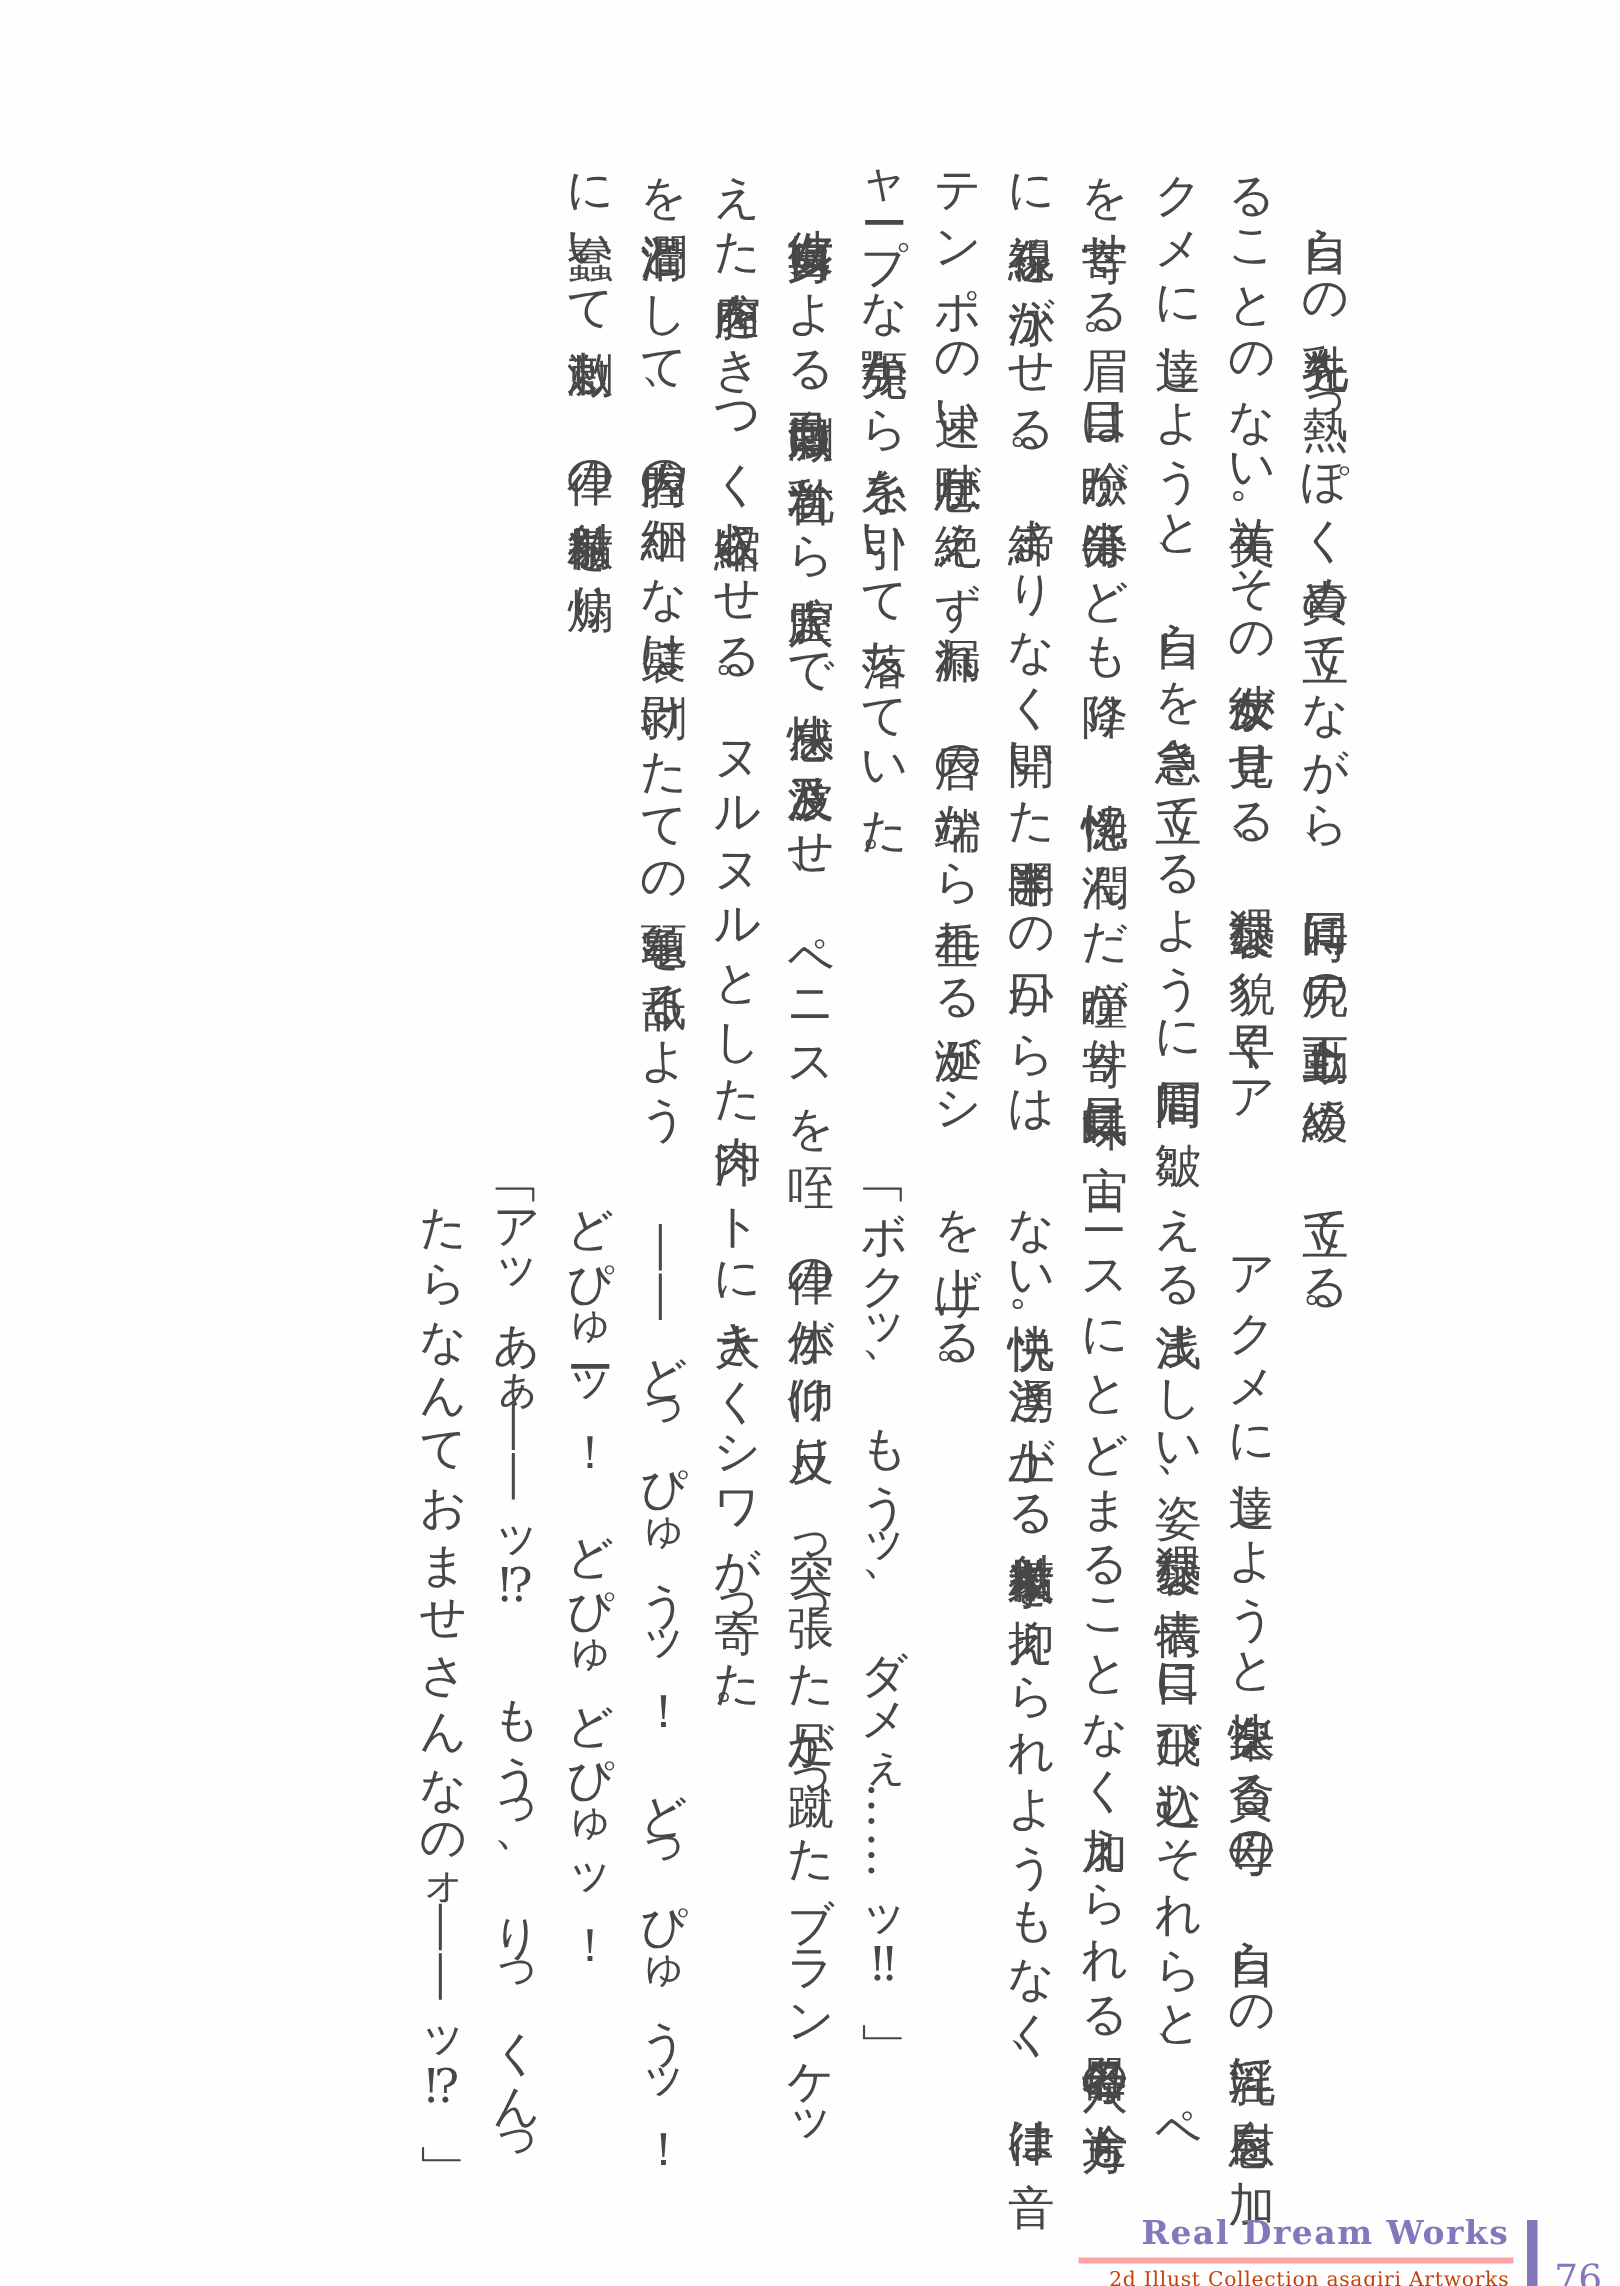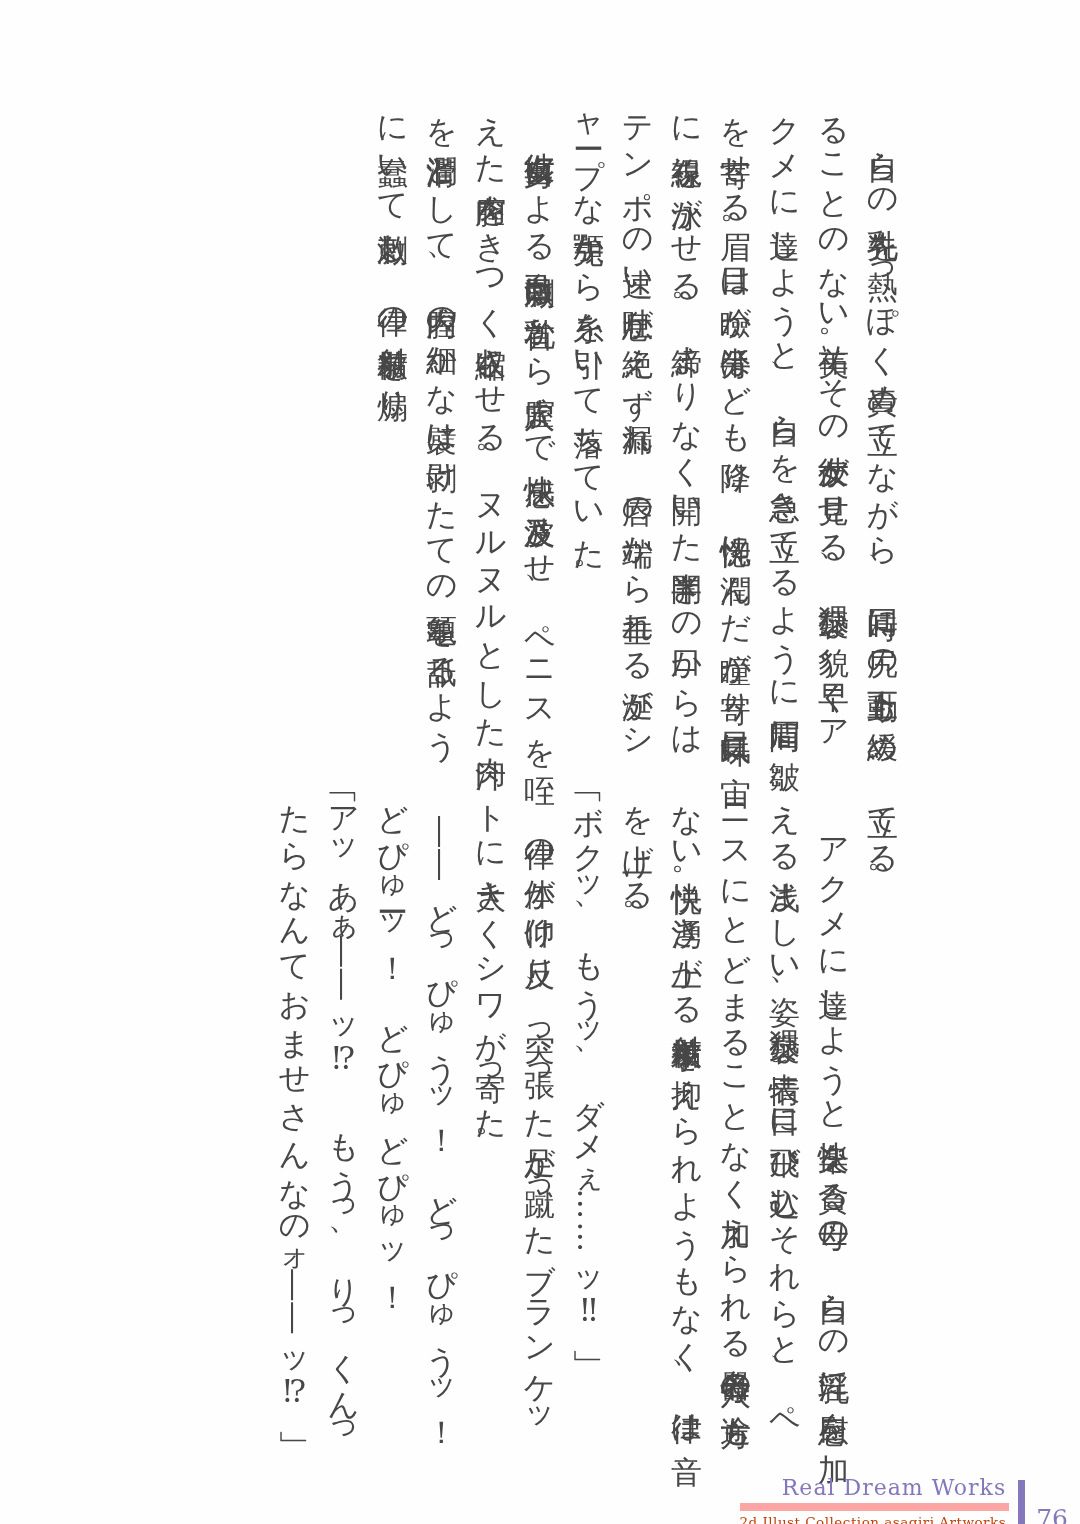--- a/index.html
+++ b/index.html
@@ -49,25 +49,25 @@
     align-items: center;
   }
   .footer-text {
     display: flex;
     flex-direction: column;
     align-items: flex-end;
   }
   .footer-title {
     color: #8577bb;
     font-size: 22px;
-    font-weight: normal;
+    font-weight: bold;
     line-height: 1.15;
     letter-spacing: 1px;
     padding: 0 3px 3px 42px;
-    border-bottom: 8px solid #fca5a5;
+    border-bottom: 4px solid #fca5a5;
   }
   .footer-sub {
     color: #c2410c;
     font-size: 13.5px;
     letter-spacing: 0.5px;
     line-height: 1.2;
     padding: 3px 3px 0 0;
   }
   .footer-bar {
     width: 7px;

